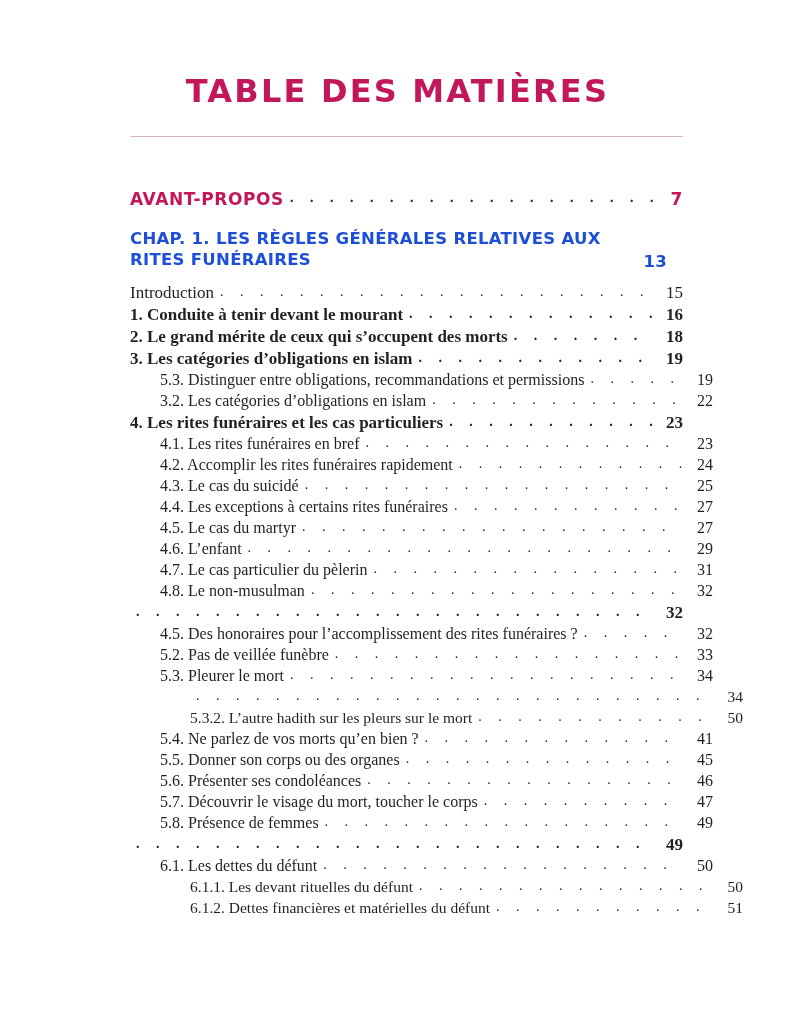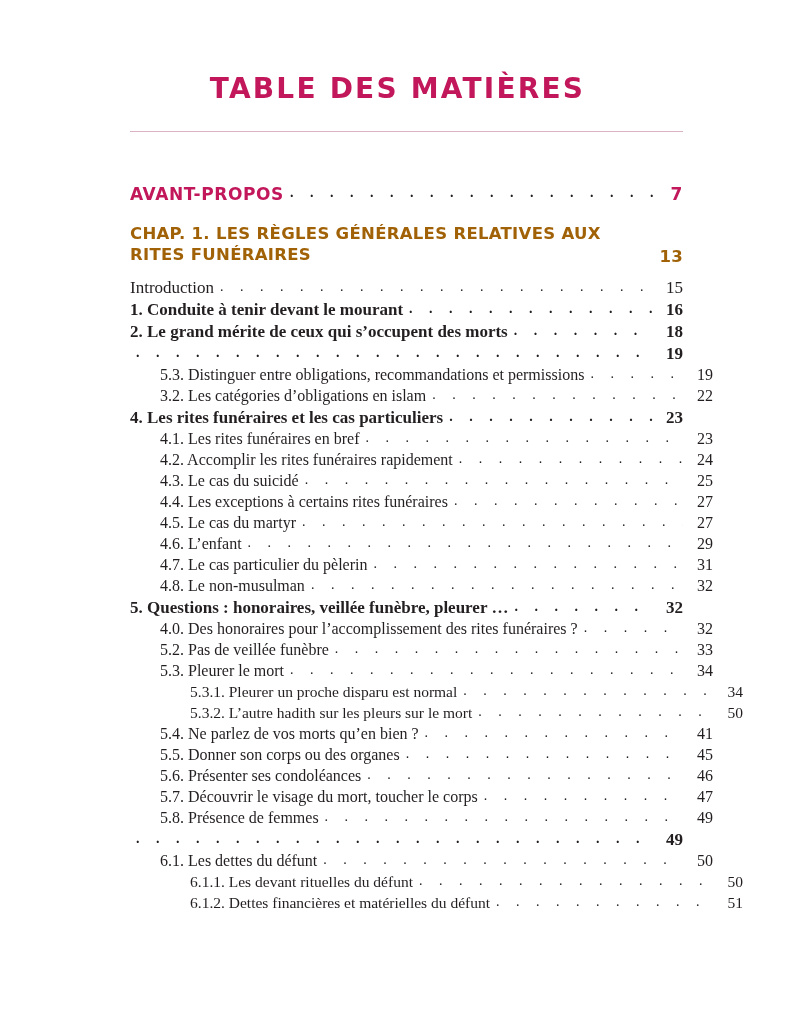--- a/index.html
+++ b/index.html
@@ -18,21 +18,21 @@
   .page {
     width: 791px;
     height: 1024px;
     box-sizing: border-box;
     padding: 60px 108px 0 130px;
     position: relative;
   }
   .toc-title {
     text-align: center;
     color: #c2185b;
-    font-size: 28px;
+    font-size: 32px;
     font-weight: bold;
     letter-spacing: 2.2px;
     margin: 12px 0 0 0;
     padding-right: 18px;
     font-family: "DejaVu Sans", sans-serif;
   }
   .title-rule {
     height: 1px;
     background: #d9b3c4;
     margin: 26px 0 0 0;
@@ -75,36 +75,36 @@
     font-weight: bold;
     font-size: 17px;
     letter-spacing: 0.6px;
     font-family: "DejaVu Sans", sans-serif;
     margin-bottom: 20px;
     align-items: center;
   }
   .lvl-front .label, .lvl-front .pageno { font-family: "DejaVu Sans", sans-serif; }
 
   .lvl-chap {
-    color: #a16207;
+    color: #1d4ed8;
     font-weight: bold;
     font-size: 16.5px;
     letter-spacing: 0.3px;
     font-family: "DejaVu Sans", sans-serif;
     margin-bottom: 14px;
     position: relative;
   }
   .lvl-chap .chap-text {
     display: block;
     line-height: 1.28;
     padding-right: 40px;
   }
   .lvl-chap .chap-page {
     position: absolute;
-    right: 0;
+    right: 16px;
     bottom: 0;
   }
 
   .lvl-1 {
     font-size: 17px;
     font-weight: bold;
     font-family: "Liberation Serif", serif;
     margin-bottom: 5px;
   }
   .lvl-1 .label, .lvl-1 .pageno { font-weight: bold; }
@@ -155,20 +155,21 @@
         <span class="label">1. Conduite à tenir devant le mourant</span>
         <span class="dots">. . . . . . . . . . . . . . . . . . . . . . . . . . . . . . . . . . . . . . . . . . . . . . . . . . . . . . . . . . . . </span>
         <span class="pageno">16</span>
       </div>
       <div class="row lvl-1">
         <span class="label">2. Le grand mérite de ceux qui s’occupent des morts</span>
         <span class="dots">. . . . . . . . . . . . . . . . . . . . . . . . . . . . . . . . . . . . . . . . . . . . . . . . . . . . . . . . . . . . </span>
         <span class="pageno">18</span>
       </div>
       <div class="row lvl-1">
+        <span class="label">3. Les catégories d’obligations en islam</span>
         <span class="dots">. . . . . . . . . . . . . . . . . . . . . . . . . . . . . . . . . . . . . . . . . . . . . . . . . . . . . . . . . . . . </span>
         <span class="pageno">19</span>
       </div>
       <div class="row lvl-2">
         <span class="label">5.3. Distinguer entre obligations, recommandations et permissions</span>
         <span class="dots">. . . . . . . . . . . . . . . . . . . . . . . . . . . . . . . . . . . . . . . . . . . . . . . . . . . . . . . . . . . . </span>
         <span class="pageno">19</span>
       </div>
       <div class="row lvl-2">
         <span class="label">3.2. Les catégories d’obligations en islam</span>
@@ -214,41 +215,39 @@
         <span class="label">4.7. Le cas particulier du pèlerin</span>
         <span class="dots">. . . . . . . . . . . . . . . . . . . . . . . . . . . . . . . . . . . . . . . . . . . . . . . . . . . . . . . . . . . . </span>
         <span class="pageno">31</span>
       </div>
       <div class="row lvl-2">
         <span class="label">4.8. Le non-musulman</span>
         <span class="dots">. . . . . . . . . . . . . . . . . . . . . . . . . . . . . . . . . . . . . . . . . . . . . . . . . . . . . . . . . . . . </span>
         <span class="pageno">32</span>
       </div>
       <div class="row lvl-1">
-        <span class="label">5. Questions : honoraires, veillée funèbre, pleurer …</span>
         <span class="dots">. . . . . . . . . . . . . . . . . . . . . . . . . . . . . . . . . . . . . . . . . . . . . . . . . . . . . . . . . . . . </span>
         <span class="pageno">32</span>
       </div>
       <div class="row lvl-2">
-        <span class="label">4.0. Des honoraires pour l’accomplissement des rites funéraires ?</span>
+        <span class="label">4.5. Des honoraires pour l’accomplissement des rites funéraires ?</span>
         <span class="dots">. . . . . . . . . . . . . . . . . . . . . . . . . . . . . . . . . . . . . . . . . . . . . . . . . . . . . . . . . . . . </span>
         <span class="pageno">32</span>
       </div>
       <div class="row lvl-2">
         <span class="label">5.2. Pas de veillée funèbre</span>
         <span class="dots">. . . . . . . . . . . . . . . . . . . . . . . . . . . . . . . . . . . . . . . . . . . . . . . . . . . . . . . . . . . . </span>
         <span class="pageno">33</span>
       </div>
       <div class="row lvl-2">
         <span class="label">5.3. Pleurer le mort</span>
         <span class="dots">. . . . . . . . . . . . . . . . . . . . . . . . . . . . . . . . . . . . . . . . . . . . . . . . . . . . . . . . . . . . </span>
         <span class="pageno">34</span>
       </div>
       <div class="row lvl-3">
-        <span class="label">5.3.1. Pleurer un proche disparu est normal</span>
         <span class="dots">. . . . . . . . . . . . . . . . . . . . . . . . . . . . . . . . . . . . . . . . . . . . . . . . . . . . . . . . . . . . </span>
         <span class="pageno">34</span>
       </div>
       <div class="row lvl-3">
         <span class="label">5.3.2.  L’autre hadith sur les pleurs sur le mort</span>
         <span class="dots">. . . . . . . . . . . . . . . . . . . . . . . . . . . . . . . . . . . . . . . . . . . . . . . . . . . . . . . . . . . . </span>
         <span class="pageno">50</span>
       </div>
       <div class="row lvl-2">
         <span class="label">5.4. Ne parlez de vos morts qu’en bien ?</span>

